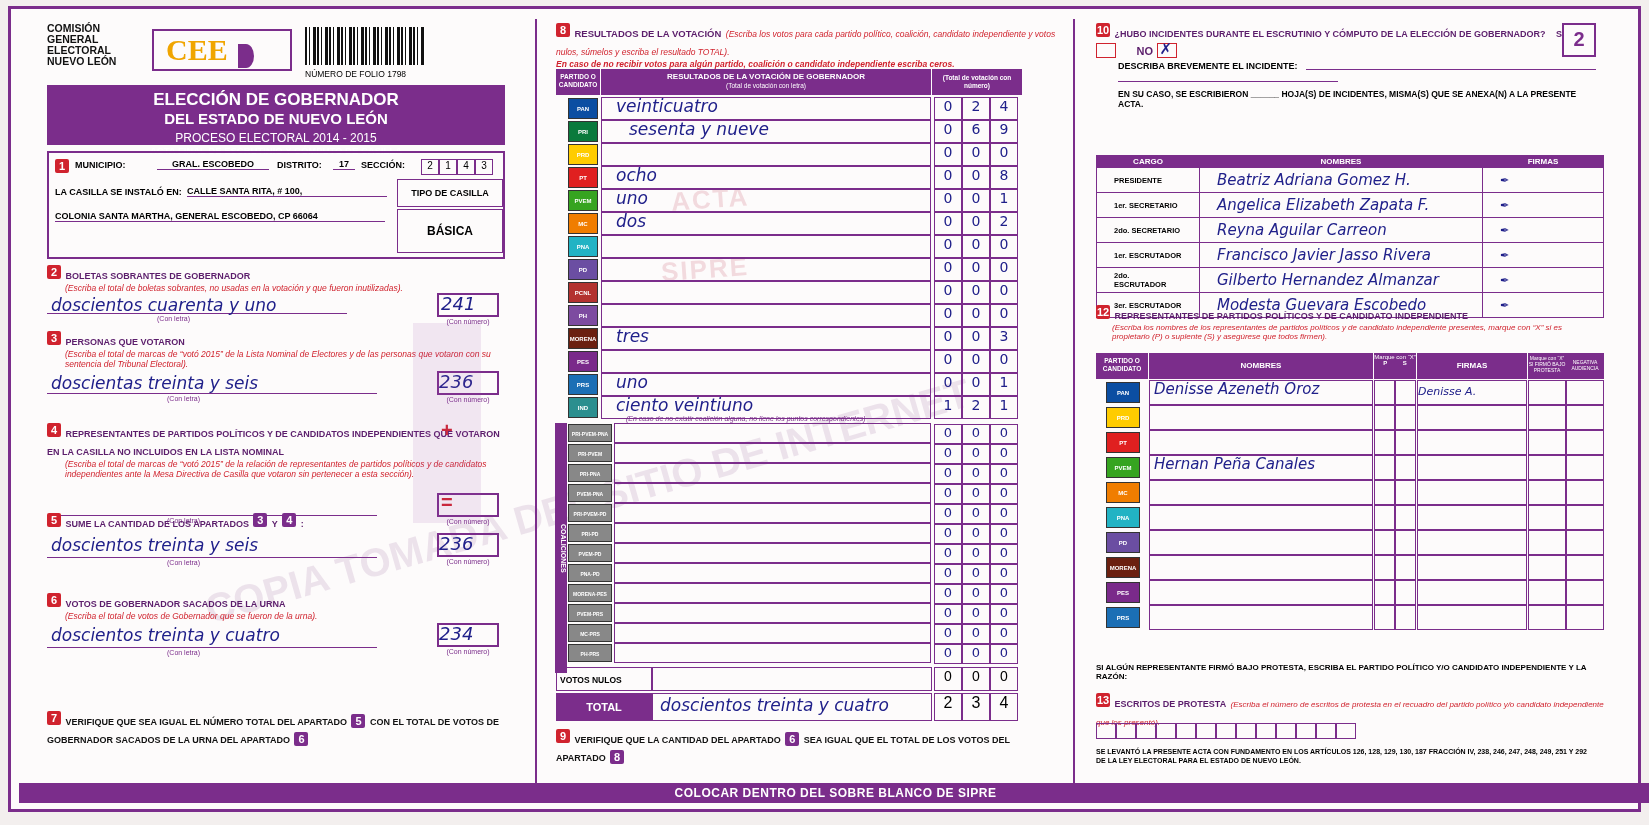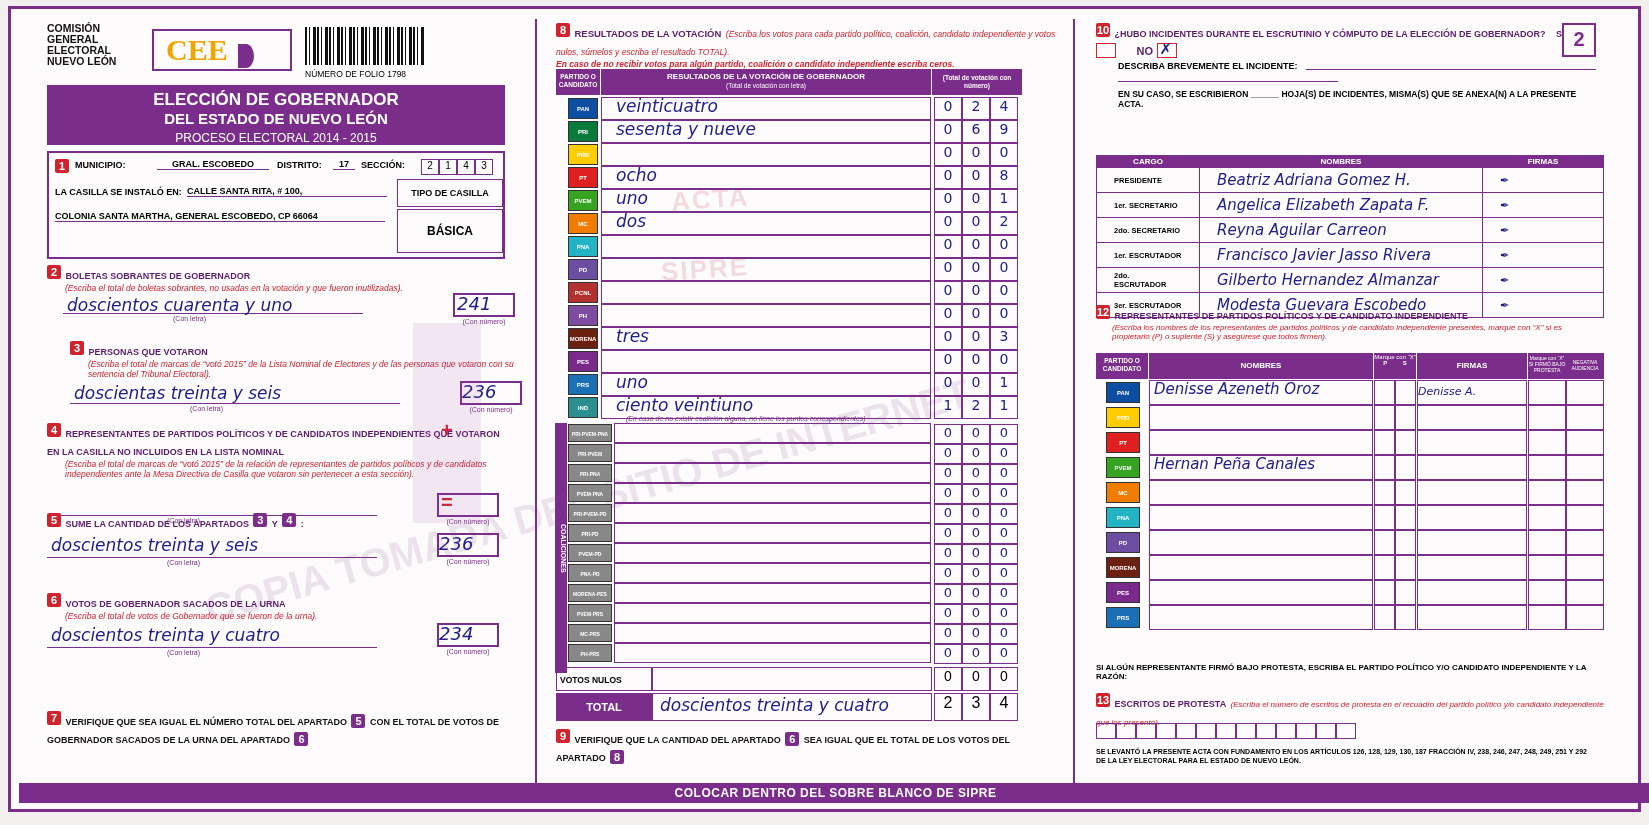--- a/index.html
+++ b/index.html
@@ -84,31 +84,31 @@
         <div style="position:absolute;left:138px;top:33px;width:200px;border-bottom:1px solid #7b2d8b;font-size:9px;font-weight:bold;">CALLE SANTA RITA, # 100,</div>
         <div style="position:absolute;left:6px;top:58px;width:330px;border-bottom:1px solid #7b2d8b;font-size:9px;font-weight:bold;">COLONIA SANTA MARTHA, GENERAL ESCOBEDO, CP 66064</div>
         <div style="position:absolute;left:348px;top:26px;width:104px;height:26px;border:1px solid #7b2d8b;text-align:center;font-size:9px;font-weight:bold;line-height:26px;">TIPO DE CASILLA</div>
         <div style="position:absolute;left:348px;top:56px;width:104px;height:42px;border:1px solid #7b2d8b;text-align:center;font-size:12px;font-weight:bold;line-height:42px;">BÁSICA</div>
       </div>
 
       <div style="position:absolute;left:20px;top:242px;width:458px;">
         <span class="num">2</span>
         <span style="font-size:9px;font-weight:bold;color:#5b1d6b;">BOLETAS SOBRANTES DE GOBERNADOR</span>
         <div style="font-size:8.5px;font-style:italic;color:#d0232e;margin-left:18px;width:420px;">(Escriba el total de boletas sobrantes, no usadas en la votación y que fueron inutilizadas).</div>
-        <div style="position:relative;height:40px;margin-left:16px;">
+        <div style="position:relative;height:40px;">
           <div style="position:absolute;left:0;top:20px;width:300px;border-bottom:1px solid #7b2d8b;"></div>
           <div class="hand" style="position:absolute;left:4px;top:2px;font-size:17px;">doscientos cuarenta y uno</div>
           <div class="conletra" style="position:absolute;left:110px;top:22px;">(Con letra)</div>
           <div class="boxnum" style="position:absolute;left:390px;top:0;width:62px;height:24px;"></div>
           <div class="hand" style="position:absolute;left:394px;top:0px;font-size:18px;">241</div>
           <div class="conletra" style="position:absolute;left:390px;top:25px;width:62px;">(Con número)</div>
         </div>
       </div>
 
-      <div style="position:absolute;left:20px;top:318px;width:458px;margin-left:23px;">
+      <div style="position:absolute;left:20px;top:308px;width:458px;">
         <span class="num">3</span>
         <span style="font-size:9px;font-weight:bold;color:#5b1d6b;">PERSONAS QUE VOTARON</span>
         <div style="font-size:8.5px;font-style:italic;color:#d0232e;margin-left:18px;width:430px;">(Escriba el total de marcas de “votó 2015” de la Lista Nominal de Electores y de las personas que votaron con su sentencia del Tribunal Electoral).</div>
         <div style="position:relative;height:44px;">
           <div style="position:absolute;left:0;top:24px;width:330px;border-bottom:1px solid #7b2d8b;"></div>
           <div class="hand" style="position:absolute;left:4px;top:4px;font-size:17px;">doscientas treinta y seis</div>
           <div class="conletra" style="position:absolute;left:120px;top:26px;">(Con letra)</div>
           <div class="boxnum" style="position:absolute;left:390px;top:2px;width:62px;height:24px;"></div>
           <div class="hand" style="position:absolute;left:392px;top:2px;font-size:18px;">236</div>
           <div class="conletra" style="position:absolute;left:390px;top:27px;width:62px;">(Con número)</div>
@@ -193,21 +193,21 @@
       <div id="party-rows" style="position:absolute;left:0;top:74px;width:500px;">
           <div style="position:relative;height:23px;">
             <div style="position:absolute;left:12px;top:1px;width:30px;height:21px;background:#0b4ea2;border:1px solid #333;box-sizing:border-box;color:#fff;font-size:6px;font-weight:bold;text-align:center;line-height:21px;">PAN</div>
             <div style="position:absolute;left:45px;top:0;width:330px;height:23px;border:1px solid #7b2d8b;box-sizing:border-box;"></div>
             <div class="hand" style="position:absolute;left:60px;top:-1px;font-size:17px;">veinticuatro</div>
             <div style="position:absolute;left:378px;top:0;"><span class="cell-box" style="display:inline-block;width:28px;height:23px;text-align:center;font-size:14px;font-family:'DejaVu Sans',sans-serif;color:#20208a;">0</span><span class="cell-box" style="display:inline-block;width:28px;height:23px;text-align:center;font-size:14px;font-family:'DejaVu Sans',sans-serif;color:#20208a;">2</span><span class="cell-box" style="display:inline-block;width:28px;height:23px;text-align:center;font-size:14px;font-family:'DejaVu Sans',sans-serif;color:#20208a;">4</span></div>
           </div>
           <div style="position:relative;height:23px;">
             <div style="position:absolute;left:12px;top:1px;width:30px;height:21px;background:#0a7a3c;border:1px solid #333;box-sizing:border-box;color:#fff;font-size:6px;font-weight:bold;text-align:center;line-height:21px;">PRI</div>
             <div style="position:absolute;left:45px;top:0;width:330px;height:23px;border:1px solid #7b2d8b;box-sizing:border-box;"></div>
-            <div class="hand" style="position:absolute;left:60px;top:-1px;font-size:17px;">sesenta y nueve</div>
+            <div class="hand" style="position:absolute;left:73px;top:-1px;font-size:17px;">sesenta y nueve</div>
             <div style="position:absolute;left:378px;top:0;"><span class="cell-box" style="display:inline-block;width:28px;height:23px;text-align:center;font-size:14px;font-family:'DejaVu Sans',sans-serif;color:#20208a;">0</span><span class="cell-box" style="display:inline-block;width:28px;height:23px;text-align:center;font-size:14px;font-family:'DejaVu Sans',sans-serif;color:#20208a;">6</span><span class="cell-box" style="display:inline-block;width:28px;height:23px;text-align:center;font-size:14px;font-family:'DejaVu Sans',sans-serif;color:#20208a;">9</span></div>
           </div>
           <div style="position:relative;height:23px;">
             <div style="position:absolute;left:12px;top:1px;width:30px;height:21px;background:#ffcc00;border:1px solid #333;box-sizing:border-box;color:#fff;font-size:6px;font-weight:bold;text-align:center;line-height:21px;">PRD</div>
             <div style="position:absolute;left:45px;top:0;width:330px;height:23px;border:1px solid #7b2d8b;box-sizing:border-box;"></div>
             <div class="hand" style="position:absolute;left:60px;top:-1px;font-size:17px;"></div>
             <div style="position:absolute;left:378px;top:0;"><span class="cell-box" style="display:inline-block;width:28px;height:23px;text-align:center;font-size:14px;font-family:'DejaVu Sans',sans-serif;color:#20208a;">0</span><span class="cell-box" style="display:inline-block;width:28px;height:23px;text-align:center;font-size:14px;font-family:'DejaVu Sans',sans-serif;color:#20208a;">0</span><span class="cell-box" style="display:inline-block;width:28px;height:23px;text-align:center;font-size:14px;font-family:'DejaVu Sans',sans-serif;color:#20208a;">0</span></div>
           </div>
           <div style="position:relative;height:23px;">
             <div style="position:absolute;left:12px;top:1px;width:30px;height:21px;background:#e02020;border:1px solid #333;box-sizing:border-box;color:#fff;font-size:6px;font-weight:bold;text-align:center;line-height:21px;">PT</div>

